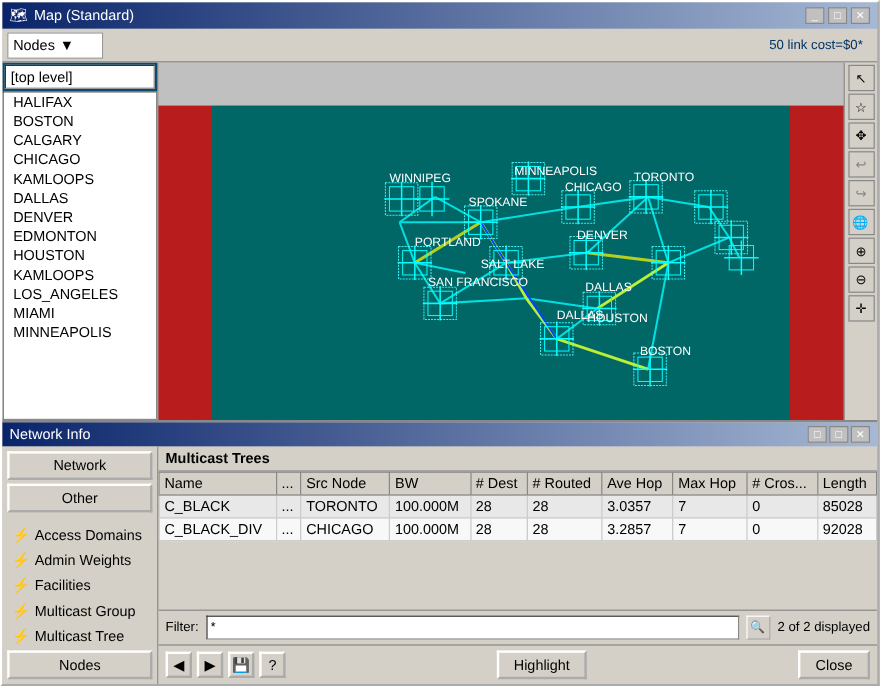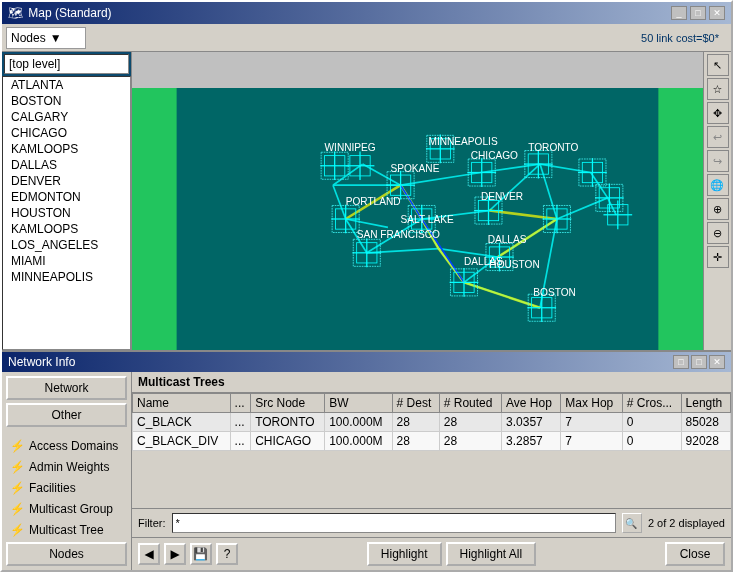--- a/index.html
+++ b/index.html
@@ -76,21 +76,21 @@
       font-size: 11px;
     }
     .node-item {
       padding: 1px 8px;
       cursor: pointer;
     }
 
     
     .map-area {
       flex: 1;
-      background: #22c55e;
+      background: #b91c1c;
       position: relative;
       overflow: hidden;
       margin-top: 36px;
     }
 
     
     .right-toolbar {
       width: 28px;
       background: #d4d0c8;
       border-left: 1px solid #888;
@@ -276,21 +276,21 @@
   <div style="display:flex; flex:1; overflow:hidden;">
 
     <div class="left-panel" style="display:flex; flex-direction:column; height:100%;">
       <div class="node-list-area" style="padding:2px;">
         <div class="node-level-row">
           <span>[top level]</span>
         </div>
       </div>
       <div style="flex:1; overflow:hidden; display:flex;">
         <div class="node-list" style="flex:1; overflow-y:scroll; background:white; border:1px inset #888;">
-          <div class="node-item">ATLANTA</div>
+          <div class="node-item">HALIFAX</div>
           <div class="node-item">BOSTON</div>
           <div class="node-item">CALGARY</div>
           <div class="node-item">CHICAGO</div>
           <div class="node-item">KAMLOOPS</div>
           <div class="node-item">DALLAS</div>
           <div class="node-item">DENVER</div>
           <div class="node-item">EDMONTON</div>
           <div class="node-item">HOUSTON</div>
           <div class="node-item">KAMLOOPS</div>
           <div class="node-item">LOS_ANGELES</div>
@@ -570,21 +570,20 @@
 
           <div class="bottom-left-btns">
             <div class="small-btn">◀</div>
             <div class="small-btn">▶</div>
             <div class="small-btn">💾</div>
             <div class="small-btn">?</div>
           </div>
 
           <div class="bottom-center-btns">
             <div class="action-btn">Highlight</div>
-            <div class="action-btn">Highlight All</div>
           </div>
 
           <div class="bottom-right-btns">
             <div class="action-btn">Close</div>
           </div>
         </div>
 
       </div>
     </div>
   </div>

